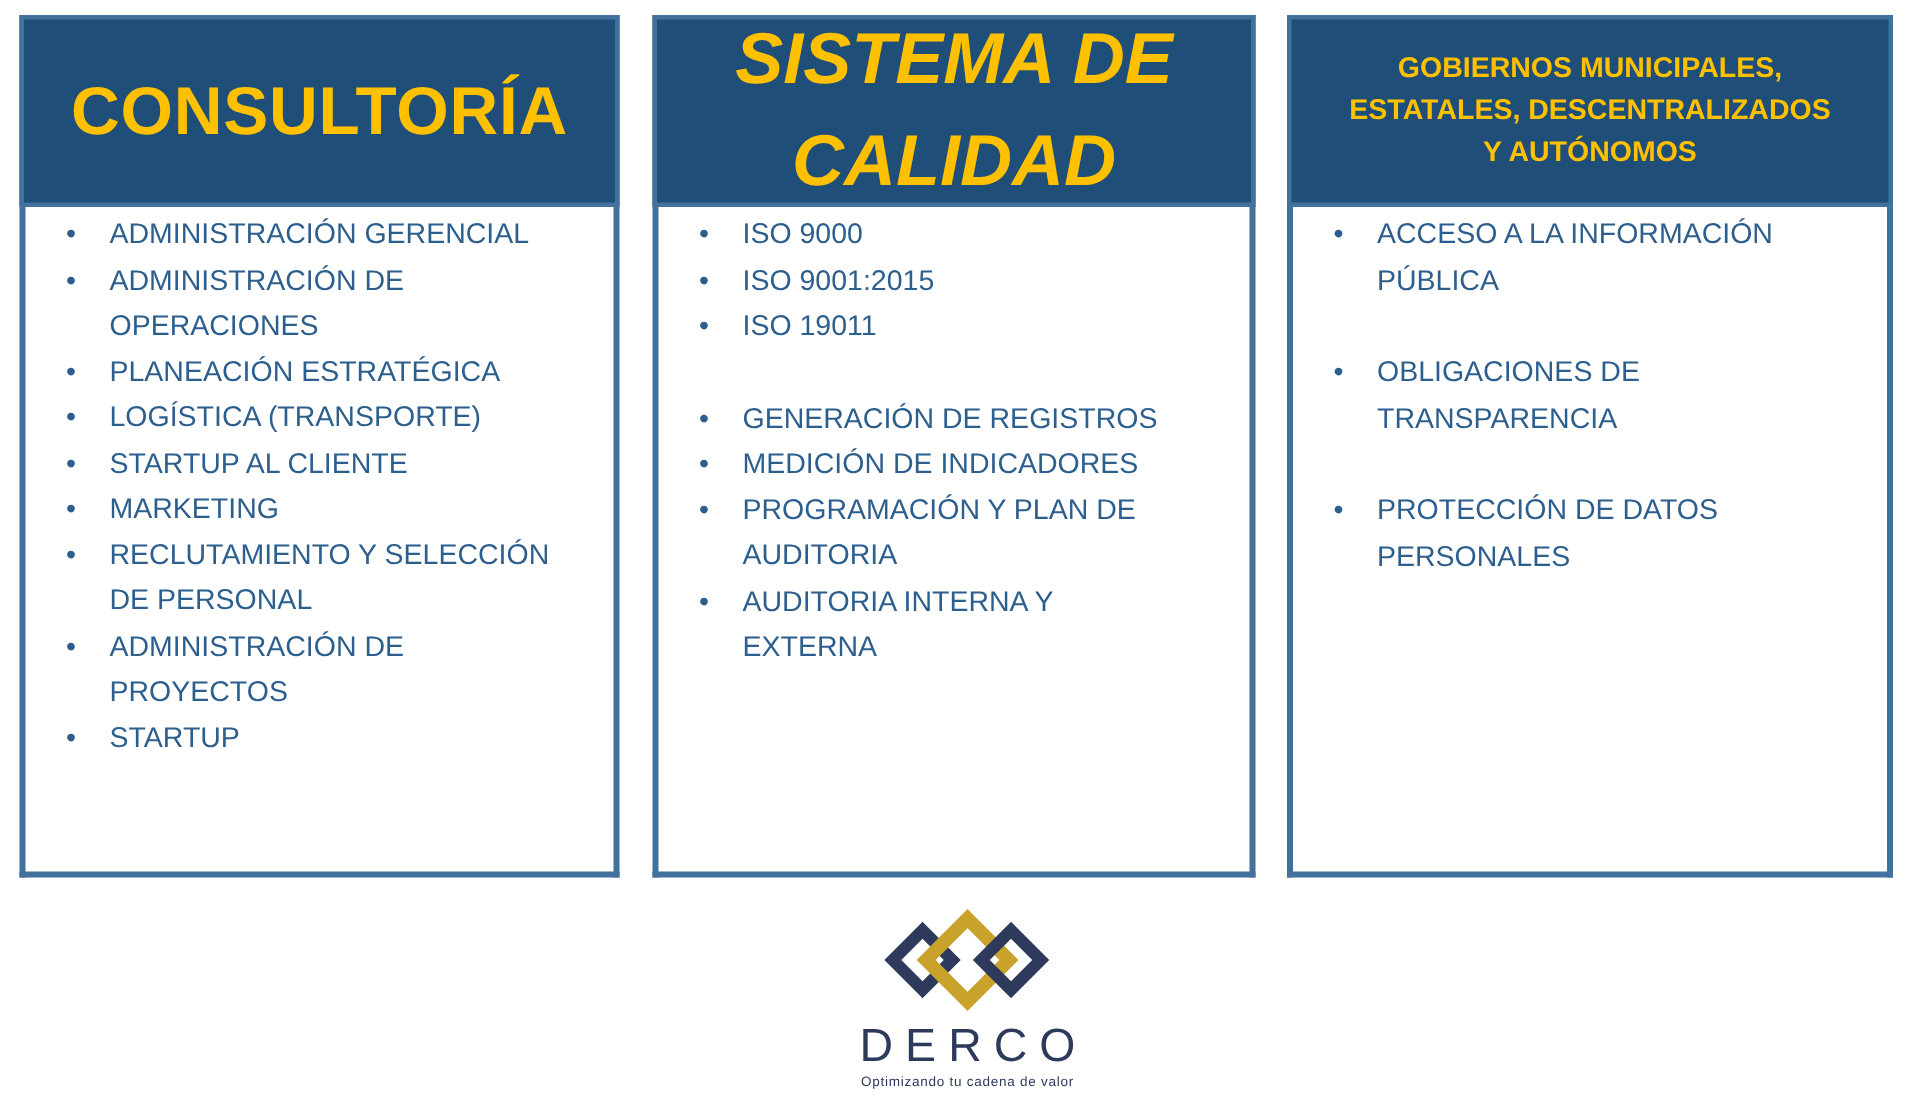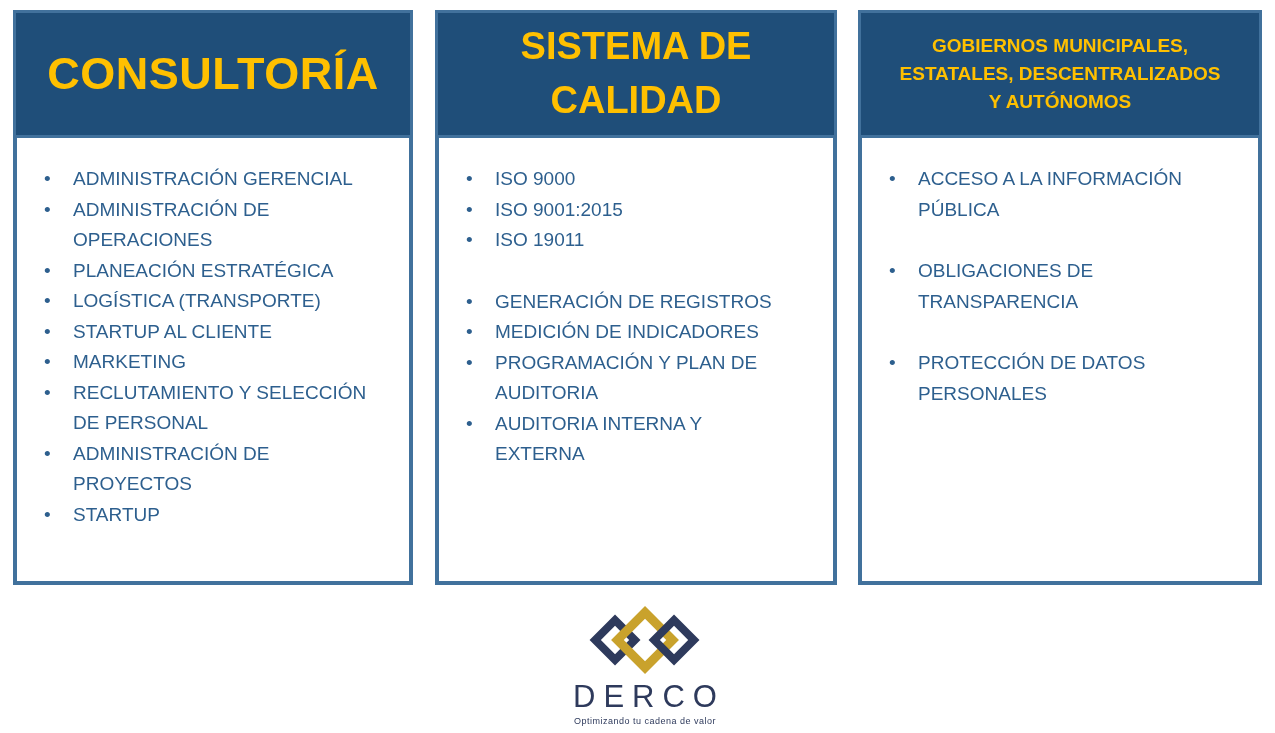--- a/index.html
+++ b/index.html
@@ -33,30 +33,30 @@
     align-items: center;
     justify-content: center;
     text-align: center;
   }
   .panel-title {
     margin: 0;
     color: #FFC000;
     font-weight: bold;
   }
   .title-xl { font-size: 45px; letter-spacing: 0.5px; }
-  .title-lg { font-size: 38px; line-height: 1.42; padding: 0 44px; }
+  .title-lg { font-size: 48px; line-height: 1.42; padding: 0 44px; font-style: italic; }
   .title-sm { font-size: 19px; line-height: 1.48; padding: 0 30px; }
 
   .panel-body {
     flex: 1;
     box-sizing: border-box;
     background: #ffffff;
     border: 4px solid #41719C;
     border-top: none;
-    padding-top: 26px;
+    padding-top: 4px;
   }
 
   .item-list {
     margin: 0;
     padding: 0 38px 0 56px;
     list-style: none;
     color: #2D5F8E;
     font-size: 19px;
     line-height: 30.5px;
   }

